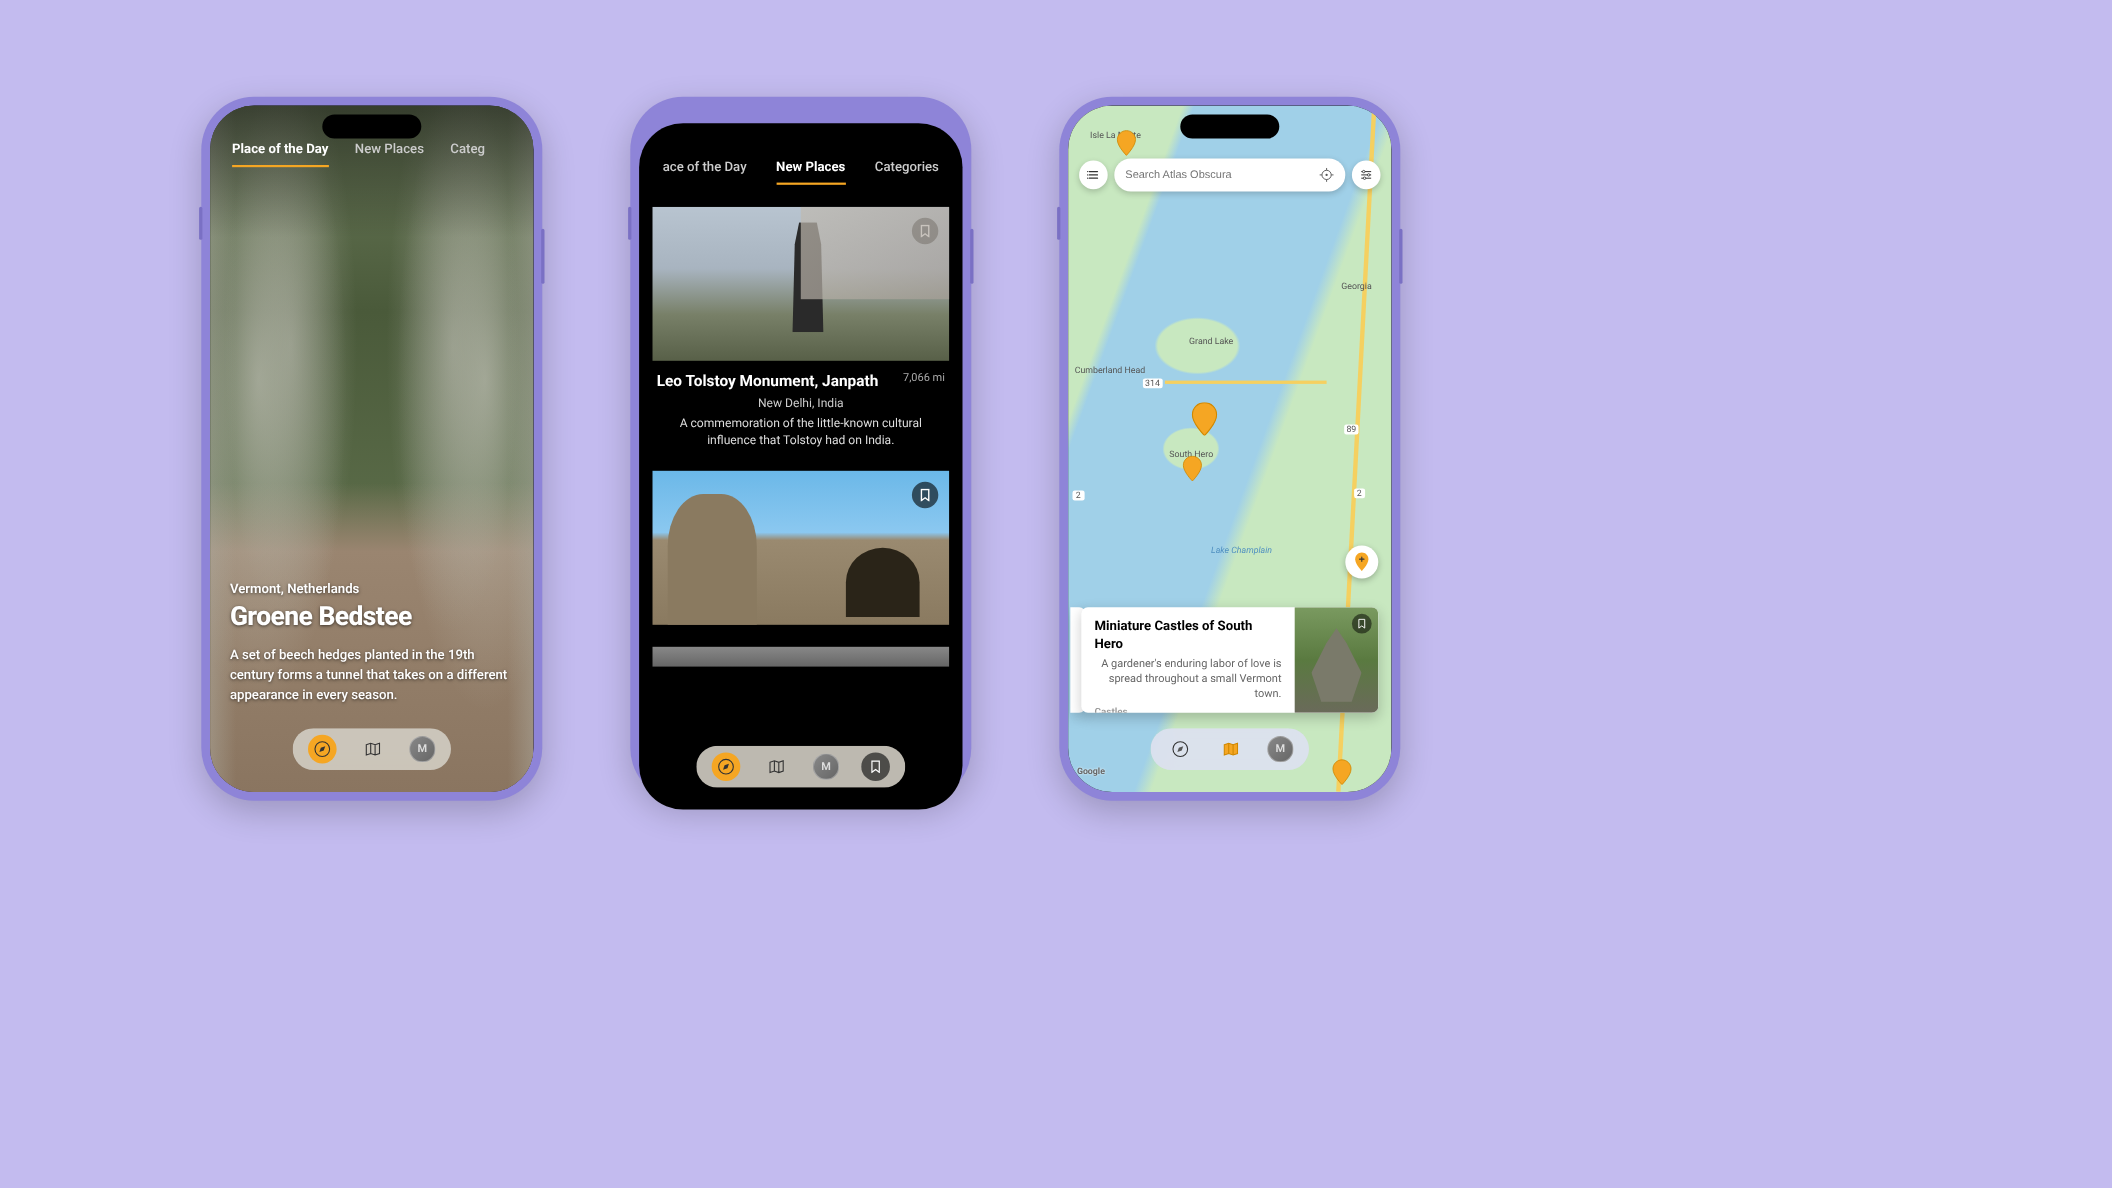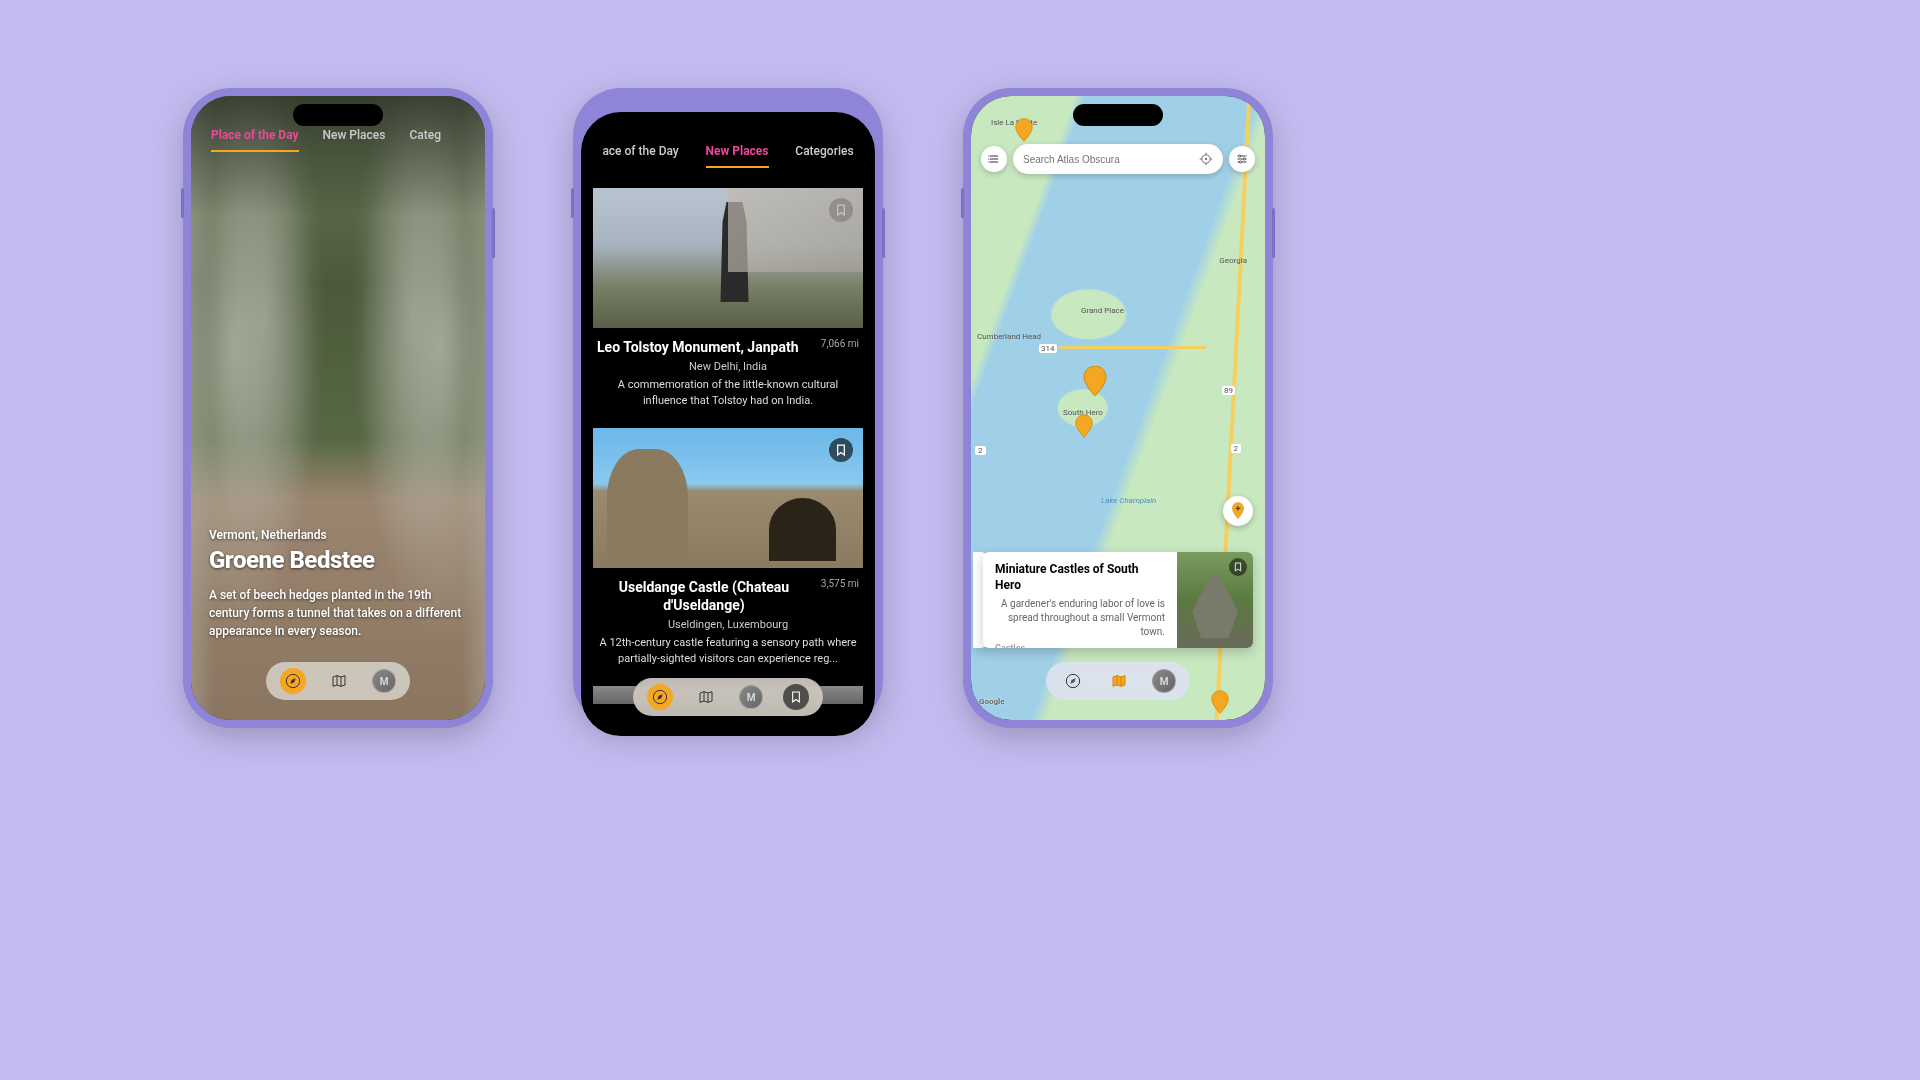--- a/index.html
+++ b/index.html
@@ -72,21 +72,21 @@
 .tabs1 {
   position: absolute; top: 32px; left: 0; right: 0;
   display: flex; gap: 24px; padding: 0 20px;
   z-index: 10;
 }
 .tab {
   color: #ccc; font-size: 12px; font-weight: 500;
   padding-bottom: 8px; white-space: nowrap;
 }
 .tab.active {
-  color: #ec4899; font-weight: 700;
+  color: #ffffff; font-weight: 700;
   border-bottom: 2px solid #f5a623;
 }
 .screen1-content {
   position: absolute; bottom: 80px; left: 18px; right: 18px;
   color: #fff;
   text-shadow: 0 1px 3px rgba(0,0,0,0.6);
 }
 .place-location { font-size: 12px; font-weight: 600; margin-bottom: 4px; }
 .place-title { font-size: 24px; font-weight: 800; margin-bottom: 12px; letter-spacing: -0.5px; }
 .place-desc { font-size: 12px; line-height: 1.5; font-weight: 500; }
@@ -316,28 +316,20 @@
         </div>
       </div>
       <div class="card2">
         <div class="card2-img img-castle">
           <div class="bookmark-btn">
             <svg viewBox="0 0 12 14">
                 <path d="M2 1h8v12l-4-3-4 3z"></path>
               </svg>
           </div>
         </div>
-        <div class="card2-body">
-          <div class="card2-header">
-            <div class="card2-title">Useldange Castle (Chateau d'Useldange)</div>
-            <div class="card2-dist">3,575 mi</div>
-          </div>
-          <div class="card2-loc">Useldingen, Luxembourg</div>
-          <div class="card2-desc">A 12th-century castle featuring a sensory path where partially-sighted visitors can experience reg...</div>
-        </div>
       </div>
       <div class="card2-peek"></div>
     </div>
     <div class="nav">
       <div class="nav-btn active">
         <svg viewBox="0 0 24 24">
             <circle cx="12" cy="12" r="10"></circle>
             <polygon points="16,8 10,10 8,16 14,14" fill="#333" stroke="none"></polygon>
           </svg>
       </div>
@@ -358,21 +350,21 @@
 
 <div class="phone">
   <div class="screen">
     <div class="notch"></div>
     <div class="map-bg">
       <div class="road road1"></div>
       <div class="road road2"></div>
       <div class="map-label" style="top:22px; left:20px;">Isle La Motte</div>
       <div class="map-label" style="top:68px; left:100px;">North Hero</div>
       <div class="map-label" style="top:160px; right:18px;">Georgia</div>
-      <div class="map-label" style="top:210px; left:110px;">Grand Place</div>
+      <div class="map-label" style="top:210px; left:110px;">Grand Lake</div>
       <div class="map-label" style="top:236px; left:6px;">Cumberland Head</div>
       <div class="map-label" style="top:312px; left:92px;">South Hero</div>
       <div class="map-label map-label-water" style="top:400px; left:130px;">Lake Champlain</div>
       <div class="map-label" style="top:248px; left:68px; background:#fff; padding:0 2px; border-radius:2px;">314</div>
       <div class="map-label" style="top:290px; right:30px; background:#fff; padding:0 2px; border-radius:2px;">89</div>
       <div class="map-label" style="top:350px; left:4px; background:#fff; padding:0 3px; border-radius:2px;">2</div>
       <div class="map-label" style="top:348px; right:24px; background:#fff; padding:0 3px; border-radius:2px;">2</div>
 
       <div class="marker marker-sm" style="top:22px; left:44px;">
         <svg viewBox="0 0 24 30">

